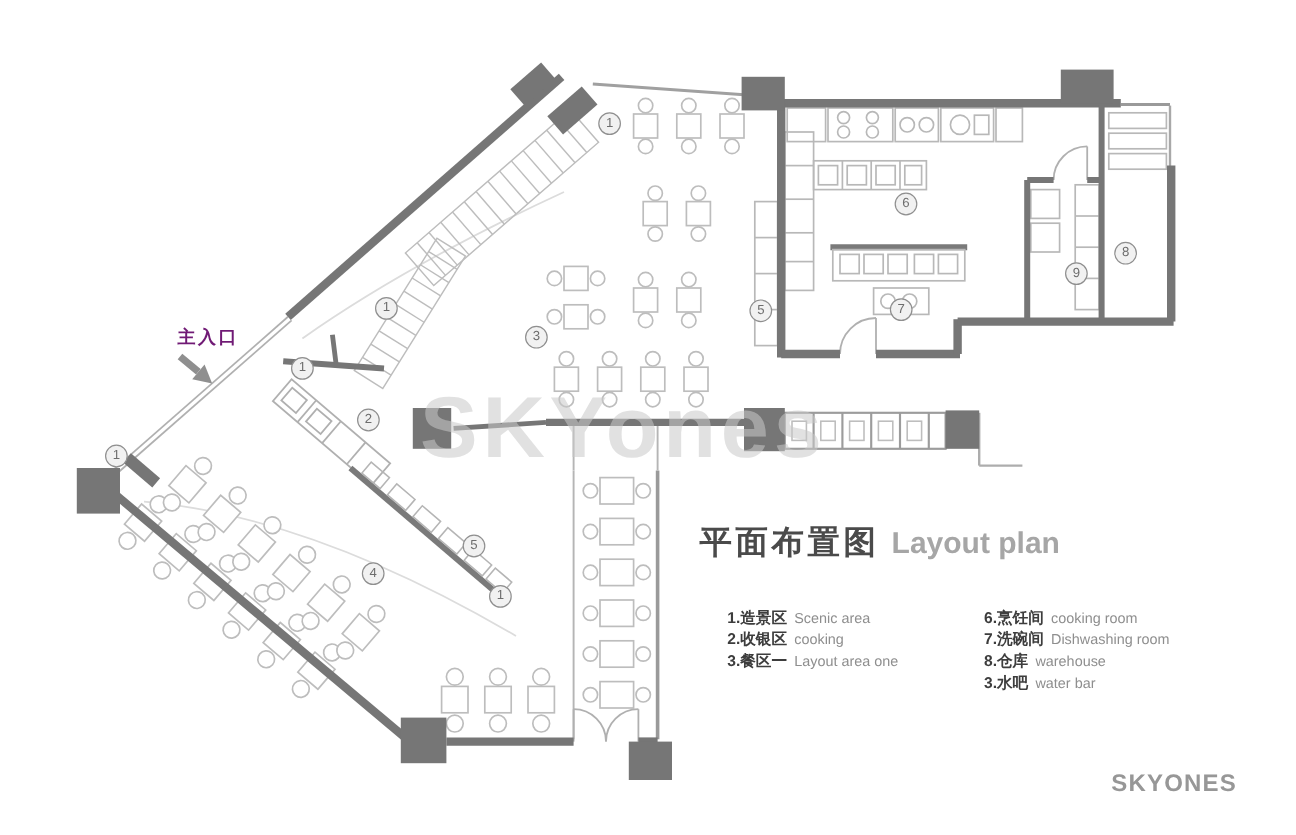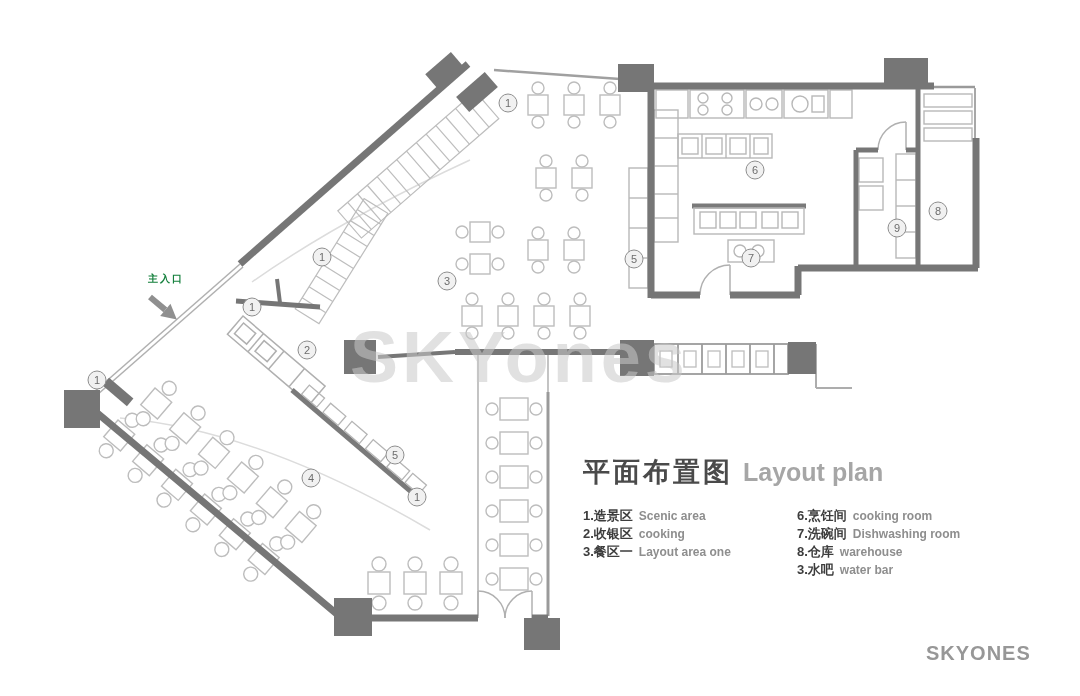--- a/index.html
+++ b/index.html
@@ -3,31 +3,31 @@
 <meta charset="utf-8">
 <style>
   html,body{margin:0;padding:0;background:#ffffff;}
   .canvas{position:relative;width:1080px;height:696px;background:#ffffff;overflow:hidden;
           font-family:"Liberation Sans",sans-serif;}
   .canvas svg{position:absolute;left:0;top:0;}
   .marker{position:absolute;width:17px;height:17px;border-radius:50%;
           border:1.3px solid #8f8f8f;background:#f1f1f1;color:#6d6d6d;
           font-size:11px;line-height:17px;text-align:center;
           transform:translate(-50%,-50%);z-index:6;}
-  .entrance-label{position:absolute;left:148px;top:272px;font-size:10px;font-weight:700;
-          color:#15803d;letter-spacing:2px;z-index:5;}
-  .title{position:absolute;left:583px;top:454px;z-index:5;white-space:nowrap;}
+  .entrance-label{position:absolute;left:148px;top:272px;font-size:15px;font-weight:700;
+          color:#701a75;letter-spacing:2px;z-index:5;}
+  .title{position:absolute;left:583px;top:434px;z-index:5;white-space:nowrap;}
   .title .zh{font-size:27px;font-weight:700;color:#4a4a4a;letter-spacing:3px;}
   .title .en{font-size:25px;font-weight:600;color:#a6a6a6;margin-left:10px;}
   .legend{position:absolute;top:506px;z-index:5;}
   .legend-left{left:583px;}
   .legend-right{left:797px;}
   .legend .row{height:18px;line-height:18px;white-space:nowrap;}
-  .legend .zh{font-size:13px;font-weight:700;color:#3d3d3d;}
-  .legend .en{font-size:12px;color:#8e8e8e;margin-left:6px;font-weight:bold;}
+  .legend .zh{font-size:13px;font-weight:700;color:#3d3d3d;margin-left:23px;}
+  .legend .en{font-size:12px;color:#8e8e8e;margin-left:6px;}
   .watermark{position:absolute;left:350px;top:316px;font-size:72px;font-weight:700;
           color:#c9c9c9;opacity:.55;letter-spacing:4px;z-index:4;pointer-events:none;}
   .brand{position:absolute;left:926px;top:642px;font-size:20px;font-weight:800;
           color:#979797;letter-spacing:1px;z-index:5;}
 </style>
 </head>
 <body>
 
 <div class="canvas">
 

